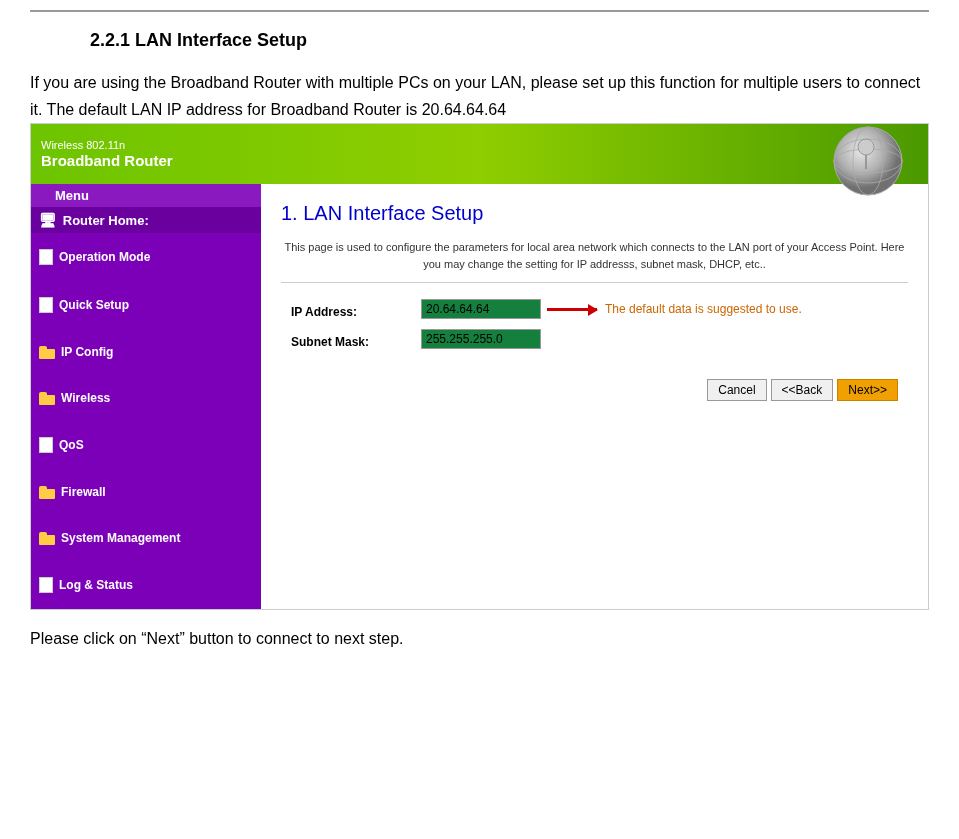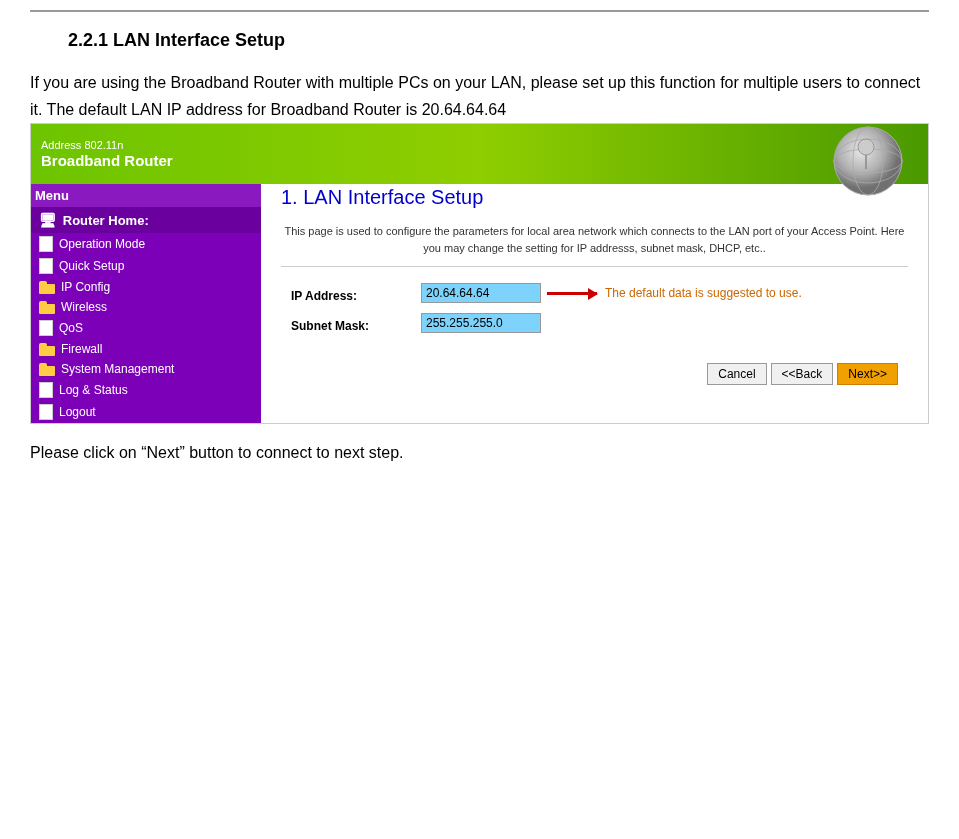--- a/index.html
+++ b/index.html
@@ -13,21 +13,21 @@
 
     .top-border {
       border-top: 2px solid #999;
       margin-bottom: 18px;
     }
 
     .section-title {
       font-size: 18px;
       font-weight: bold;
       margin-bottom: 18px;
-      margin-left: 38px;
+      margin-left: 60px;
     }
 
     .intro-text {
       font-size: 16px;
       line-height: 1.7;
     }
 
     
     .router-screenshot {
       border: 1px solid #ccc;
@@ -72,34 +72,35 @@
     .sidebar {
       background: #7c00b8;
       width: 230px;
       min-width: 230px;
       padding: 0;
       color: #fff;
     }
 
     .sidebar-menu-label {
       background: #8a1ac0;
-      padding: 4px 4px;
+      padding: 4px 24px;
       font-size: 13px;
       font-weight: bold;
       color: #fff;
     }
 
     .sidebar-item {
       display: flex;
       align-items: center;
-      padding: 3px 8px;
+      padding: 16px 8px;
       font-size: 12px;
       color: #fff;
       cursor: pointer;
       gap: 6px;
+      font-weight: bold;
     }
 
     .sidebar-item.router-home {
       background: #6a009e;
       font-weight: bold;
       font-size: 13px;
       padding: 5px 8px;
     }
 
     .folder-icon {
@@ -126,21 +127,21 @@
       left: 0;
       width: 8px;
       height: 5px;
       background: #ffcc44;
       border-radius: 2px 2px 0 0;
     }
 
     
     .main-content {
       flex: 1;
-      padding: 2px 20px;
+      padding: 18px 20px;
     }
 
     .page-heading {
       font-size: 20px;
       color: #0000cc;
       margin-bottom: 14px;
       font-weight: normal;
     }
 
     .description-text {
@@ -165,21 +166,21 @@
       font-weight: bold;
       width: 130px;
       color: #000;
     }
 
     .form-input {
       border: 1px solid #999;
       padding: 2px 4px;
       font-size: 12px;
       width: 120px;
-      background: #7dd3fc;
+      background: #15803d;
     }
 
     
     .annotation-container {
       display: flex;
       align-items: center;
       gap: 0;
     }
 
     .arrow-right {
@@ -252,21 +253,21 @@
 <div class="top-border"></div>
 
 <h2 class="section-title">2.2.1     LAN Interface Setup</h2>
 
 <p class="intro-text">If you are using the Broadband Router with multiple PCs on your LAN, please set up this function for multiple users to connect it. The default LAN IP address for Broadband Router is 20.64.64.64</p>
 
 <div class="router-screenshot">
 
   <div class="router-header">
     <div class="router-header-text">
-      <div class="line1">Address 802.11n</div>
+      <div class="line1">Wireless 802.11n</div>
       <div class="line2">Broadband Router</div>
     </div>
 
     <svg class="globe-svg" style="position:absolute;right:20px;top:-5px;" viewBox="0 0 80 80" xmlns="http://www.w3.org/2000/svg">
       <defs>
         <radialGradient id="sphereGrad" cx="40%" cy="35%" r="55%">
           <stop offset="0%" stop-color="#e8e8e8"></stop>
           <stop offset="60%" stop-color="#b0b0b0"></stop>
           <stop offset="100%" stop-color="#707070"></stop>
         </radialGradient>
@@ -324,24 +325,20 @@
       <div class="sidebar-item">
         <span class="folder-icon"></span>
         <span>System Management</span>
       </div>
 
       <div class="sidebar-item">
         <span style="display:inline-block;width:14px;height:16px;background:#fff;border:1px solid #ccc;"></span>
         <span>Log &amp; Status</span>
       </div>
 
-      <div class="sidebar-item">
-        <span style="display:inline-block;width:14px;height:16px;background:#fff;border:1px solid #ccc;"></span>
-        <span>Logout</span>
-      </div>
     </div>
 
     <div class="main-content">
       <h1 class="page-heading">1. LAN Interface Setup</h1>
 
       <p class="description-text">This page is used to configure the parameters for local area network which connects to the LAN port of your Access Point. Here you may change the setting for IP addresss, subnet mask, DHCP, etc..</p>
 
       <div class="form-row">
         <label class="form-label">IP Address:</label>
         <div class="annotation-container">

